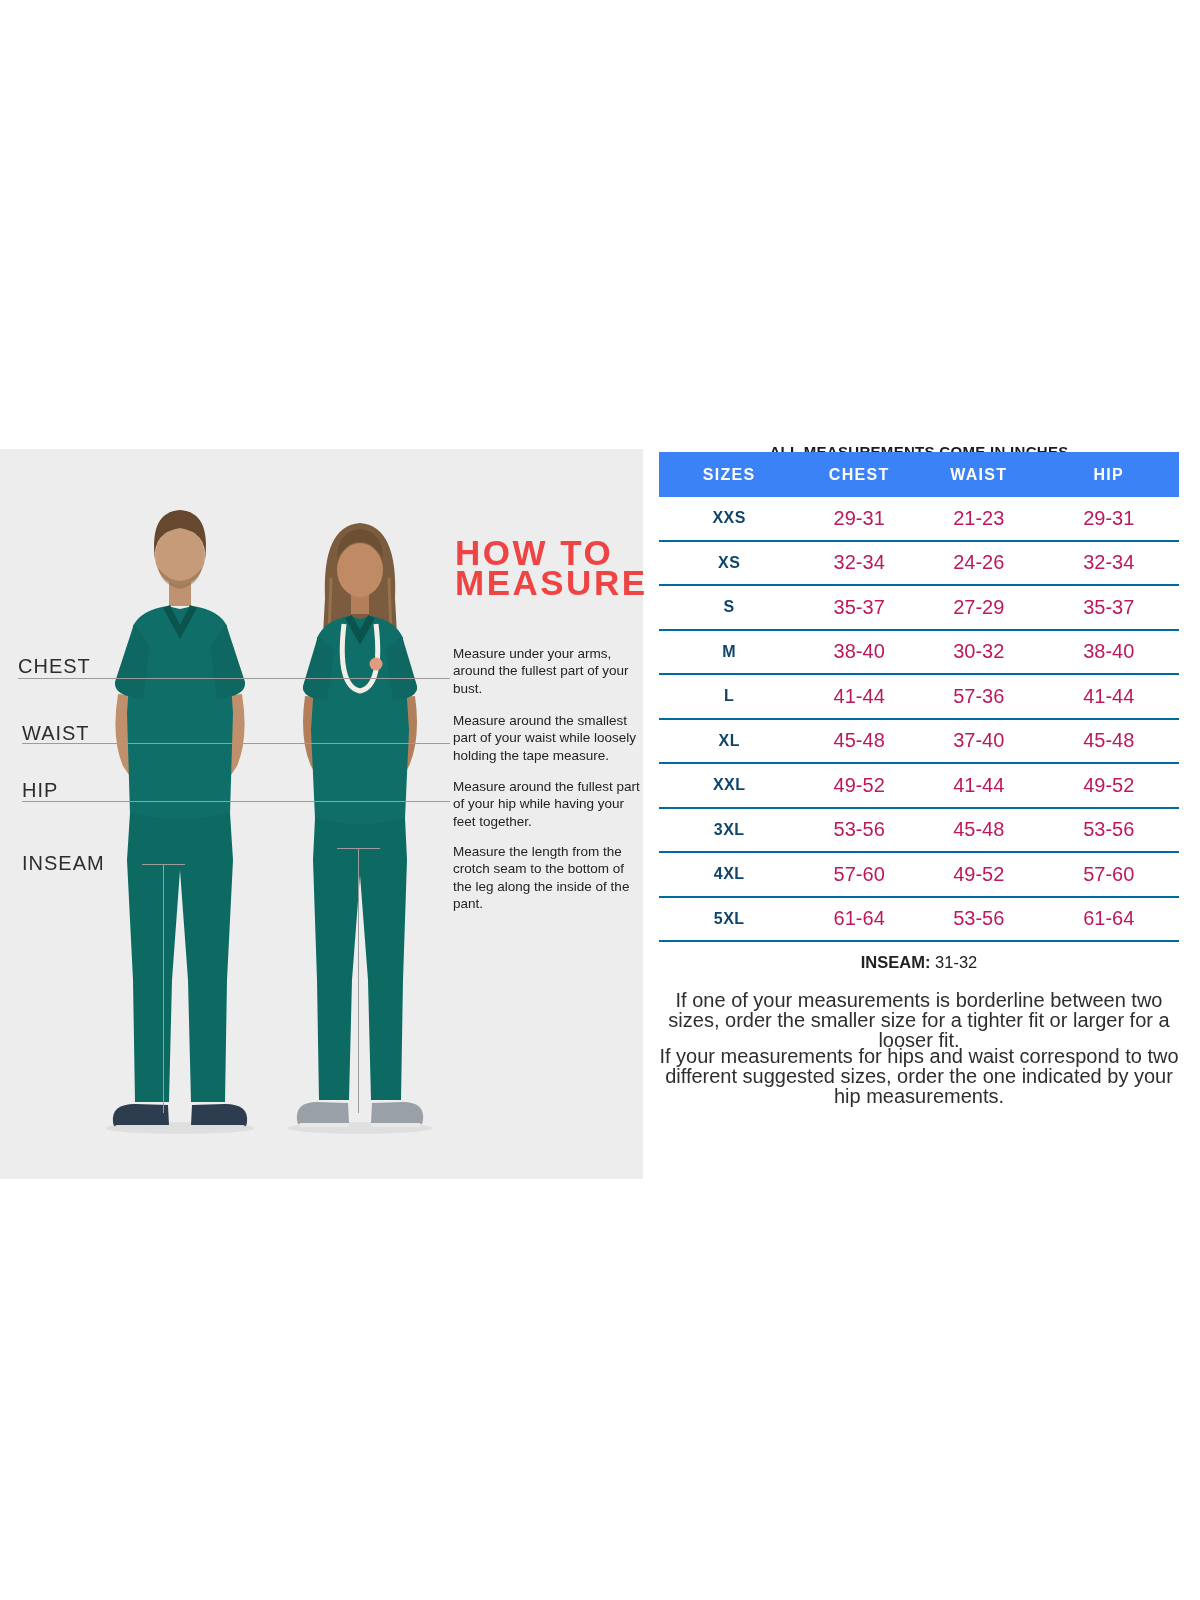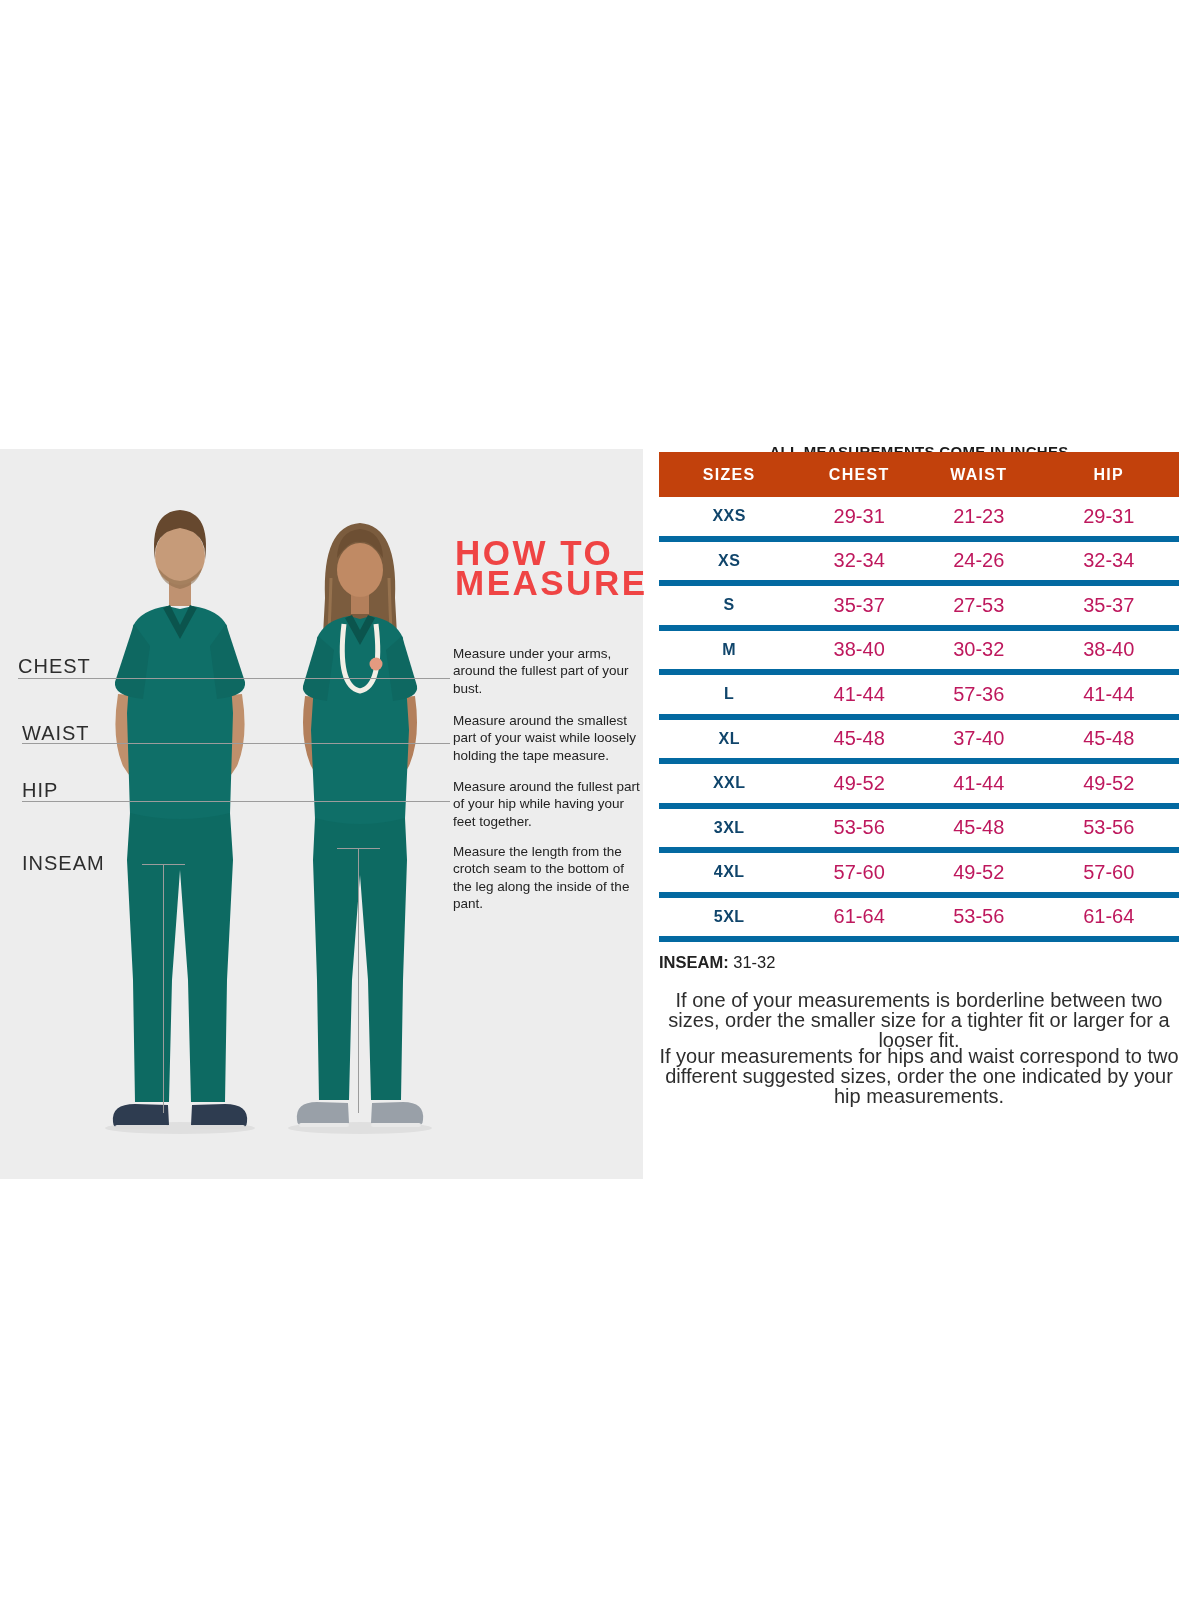--- a/index.html
+++ b/index.html
@@ -21,29 +21,29 @@
   .instruction { position:absolute; left:453px; width:192px; font-size:13.5px; line-height:17.4px; color:#232323; }
   .instr-0 { top:645px; }
   .instr-1 { top:712px; }
   .instr-2 { top:778px; }
   .instr-3 { top:843px; }
 
   
   .chart-title { position:absolute; left:659px; top:423px; width:520px; text-align:center;
                  font-size:15px; font-weight:bold; color:#1a1a1a; letter-spacing:0.3px;margin-top:20px; }
   .size-table { position:absolute; left:659px; top:452px; width:520px; }
-  .thead { display:flex; background:#c2410c; height:45px; align-items:center; }
+  .thead { display:flex; background:#3b82f6; height:45px; align-items:center; }
   .thead .cell { color:#ffffff; font-weight:bold; font-size:16px; letter-spacing:1.3px; text-align:center; }
-  .trow { display:flex; height:44.5px; align-items:center; border-bottom:6px solid #0369a1; }
+  .trow { display:flex; height:44.5px; align-items:center; border-bottom:2px solid #0369a1; }
   .cell { text-align:center; }
   .c1 { width:27%; } .c2 { width:23%; } .c3 { width:23%; } .c4 { width:27%; }
   .size-cell { font-weight:bold; color:#10456b; font-size:16px; letter-spacing:0.5px; }
   .val-cell { color:#be185d; font-size:20px; }
 
-  .inseam-note { position:absolute; left:659px; top:953px; width:520px; text-align:left; font-size:16.5px; color:#222; }
+  .inseam-note { position:absolute; left:659px; top:953px; width:520px; text-align:center; font-size:16.5px; color:#222; }
   .inseam-note b { font-weight:bold; }
   .note { position:absolute; left:654px; width:530px; text-align:center; font-size:20px; line-height:20px; color:#2e2e2e; }
   .note-0 { top:990px; }
   .note-1 { top:1046px; }
 </style>
 </head>
 <body>
 
 <div class="canvas">
 
@@ -153,21 +153,21 @@
     </div>
     <div class="trow">
       <div class="cell c1 size-cell">XS</div>
       <div class="cell c2 val-cell">32-34</div>
       <div class="cell c3 val-cell">24-26</div>
       <div class="cell c4 val-cell">32-34</div>
     </div>
     <div class="trow">
       <div class="cell c1 size-cell">S</div>
       <div class="cell c2 val-cell">35-37</div>
-      <div class="cell c3 val-cell">27-53</div>
+      <div class="cell c3 val-cell">27-29</div>
       <div class="cell c4 val-cell">35-37</div>
     </div>
     <div class="trow">
       <div class="cell c1 size-cell">M</div>
       <div class="cell c2 val-cell">38-40</div>
       <div class="cell c3 val-cell">30-32</div>
       <div class="cell c4 val-cell">38-40</div>
     </div>
     <div class="trow">
       <div class="cell c1 size-cell">L</div>

